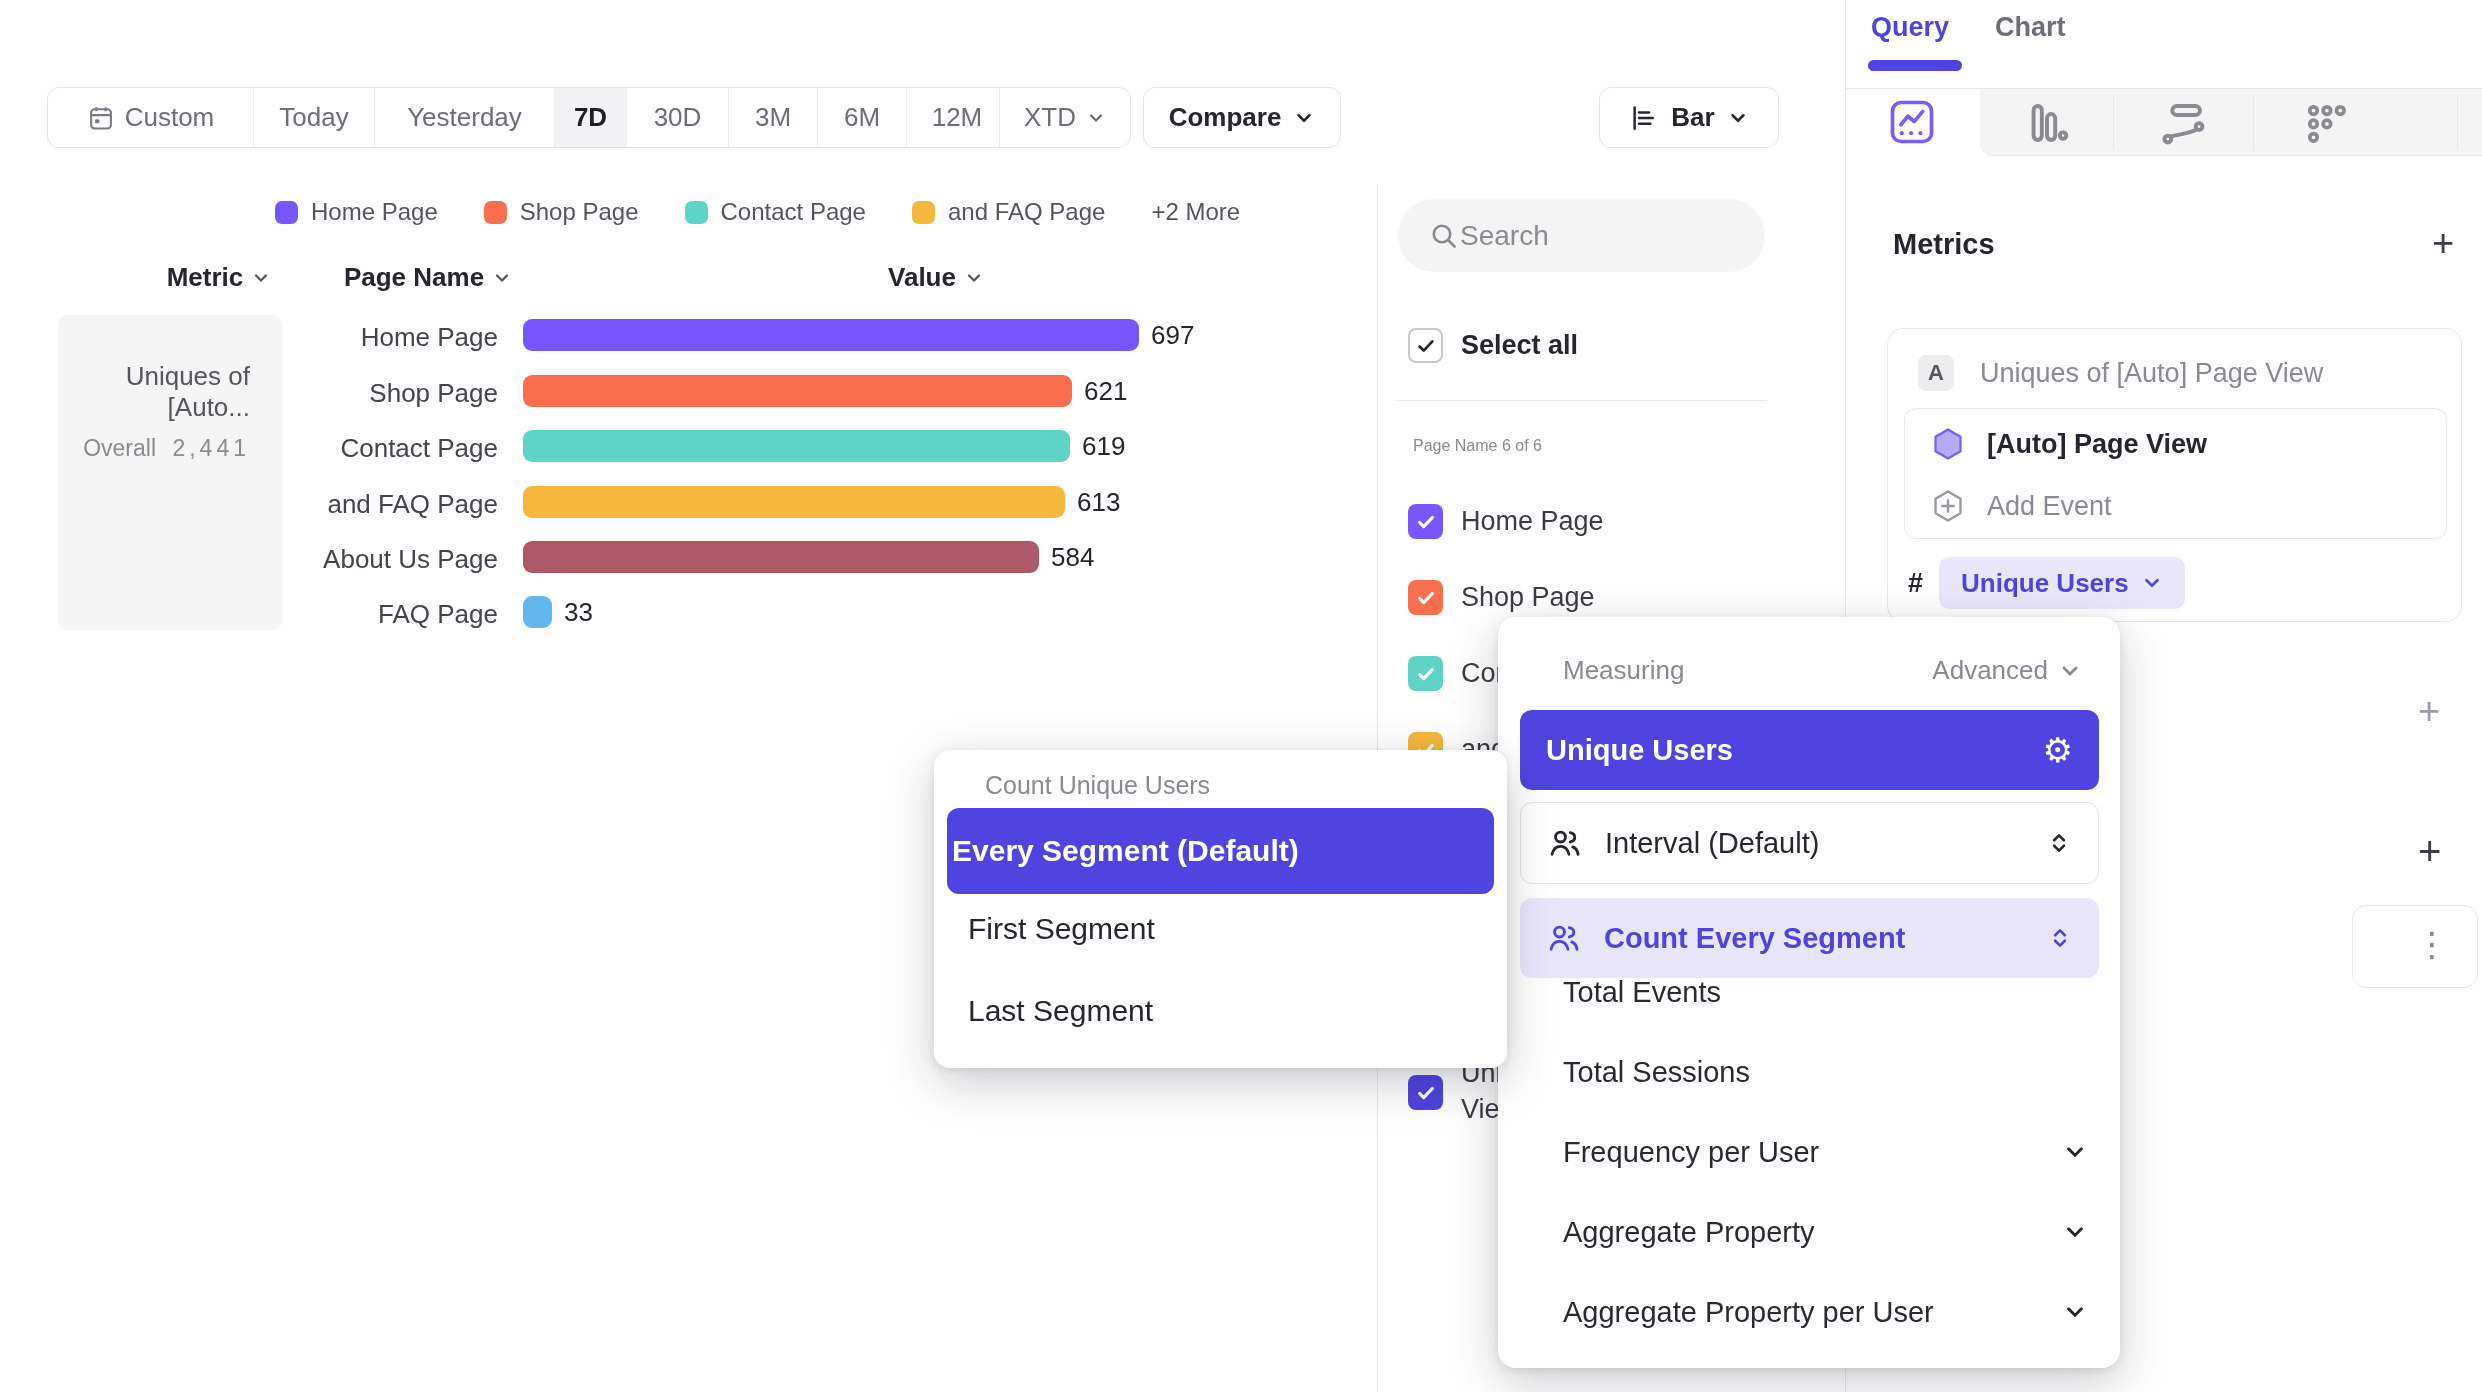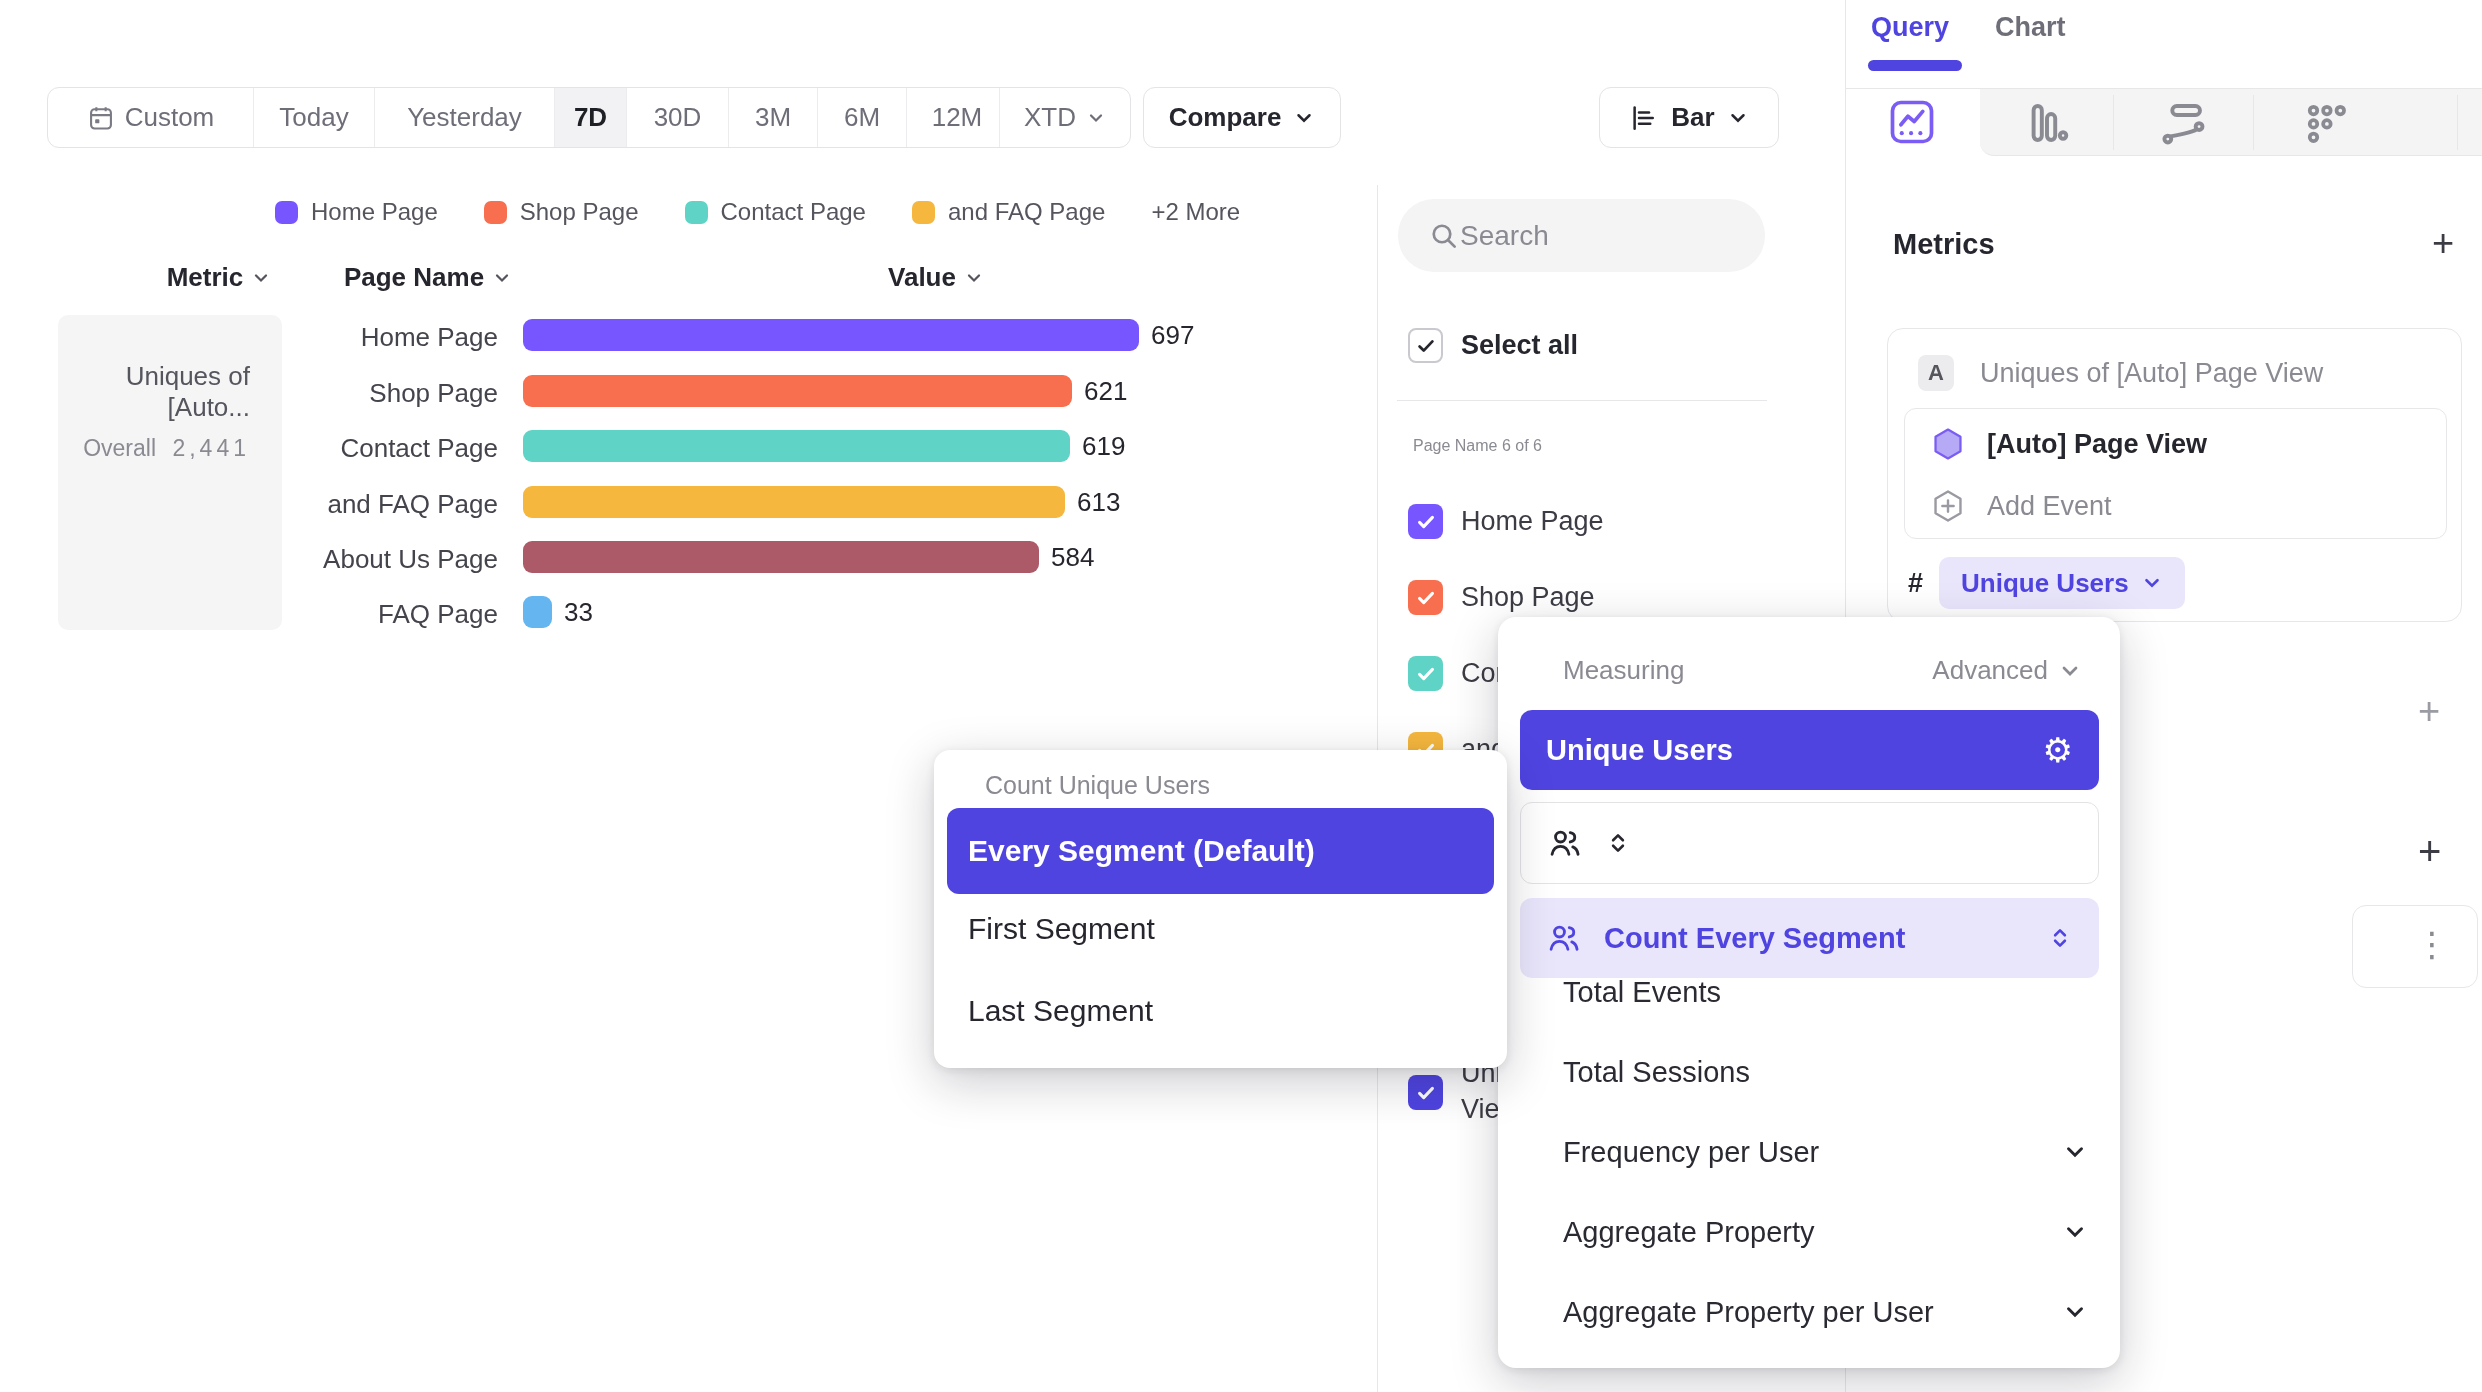--- a/index.html
+++ b/index.html
@@ -419,20 +419,21 @@
 
     <div class="pop-row bordered" style="position:absolute; left:22px; top:185px; width:579px; height:82px; padding:0 26px; gap:22px;">
       <span style="display:flex;">
         <svg width="36" height="36" viewBox="0 0 24 24" fill="none" stroke="#26262e" stroke-width="1.9" stroke-linecap="round">
           <circle cx="9" cy="8" r="3.3"></circle>
             <path d="M3.4 19.5c.7-3.4 3-5.3 5.6-5.3s4.9 1.9 5.6 5.3"></path>
           <path d="M15.5 5.1c1.7.3 3 1.6 3 3.1s-1.3 2.8-3 3.1"></path>
             <path d="M17.2 14.6c1.9.7 3.1 2.4 3.5 4.9"></path>
         </svg>
       </span>
+      <span style="flex:1;">Interval (Default)</span>
       <span style="display:flex;">
           <svg width="26" height="26" viewBox="0 0 24 24" fill="none" stroke="#26262e" stroke-width="2.4" stroke-linecap="round" stroke-linejoin="round">
             <path d="M7.5 9.5L12 5l4.5 4.5"></path>
             <path d="M7.5 14.5L12 19l4.5-4.5"></path>
           </svg>
         </span>
     </div>
 
     <div class="pop-row lavender" style="position:absolute; left:22px; top:281px; width:579px; height:80px; padding:0 26px; gap:22px;">
       <span style="display:flex;">
@@ -475,21 +476,21 @@
       <span style="display:flex;">
           <svg width="26" height="26" viewBox="0 0 16 16" fill="none" stroke="#26262e" stroke-width="1.8" stroke-linecap="round">
             <path d="M4 6l4 4 4-4"></path>
           </svg>
         </span>
     </div>
   </div>
 
   <div class="abs popup" style="left:934px; top:750px; width:573px; height:318px; border-radius:16px; z-index:30;">
     <div class="muted" style="position:absolute; left:51px; top:21px; font-size:25px;">Count Unique Users</div>
-    <div class="pop-row selected" style="position:absolute; left:13px; top:58px; width:547px; height:86px; padding:0 21px; font-size:30px;">
+    <div class="pop-row selected" style="position:absolute; left:13px; top:58px; width:547px; height:86px; padding:0 5px; font-size:30px;">
       <span>Every Segment (Default)</span>
     </div>
 
     <div style="position:absolute; left:34px; top:162px; font-size:30px; font-weight:500; color:#26262e;">First Segment</div>
     <div style="position:absolute; left:34px; top:244px; font-size:30px; font-weight:500; color:#26262e;">Last Segment</div>
   </div>
 
 </div>
 
 </body></html>

